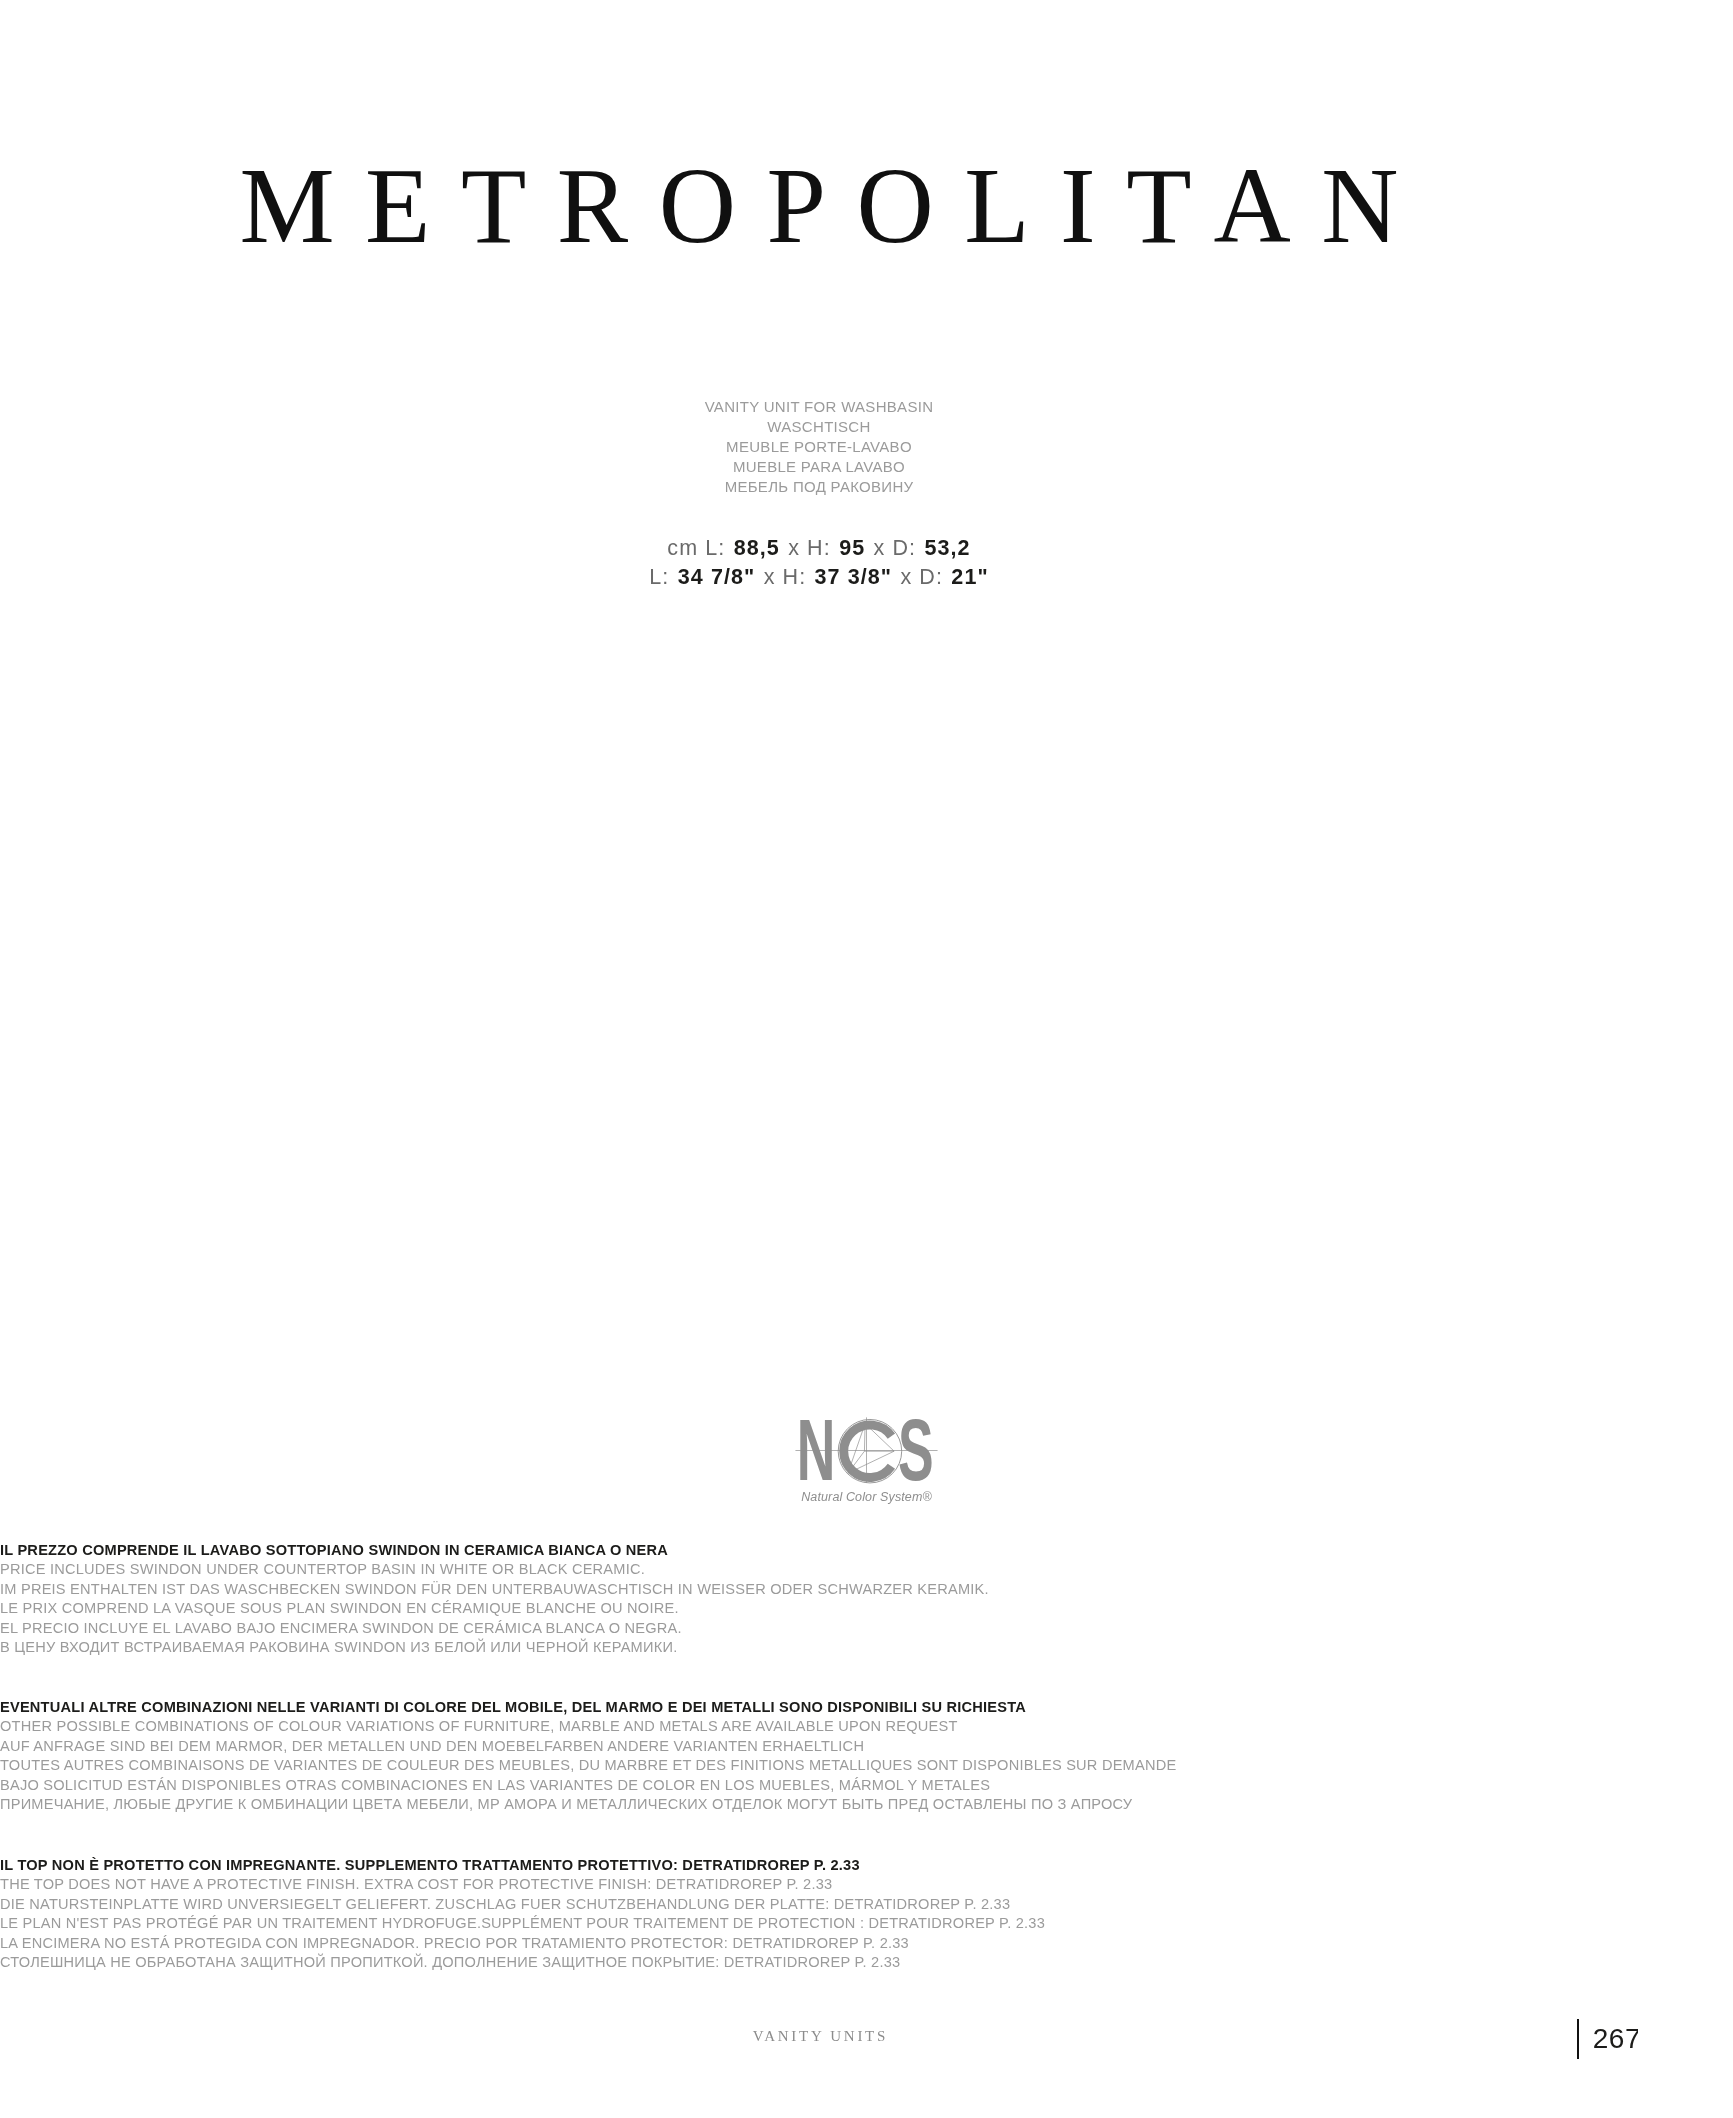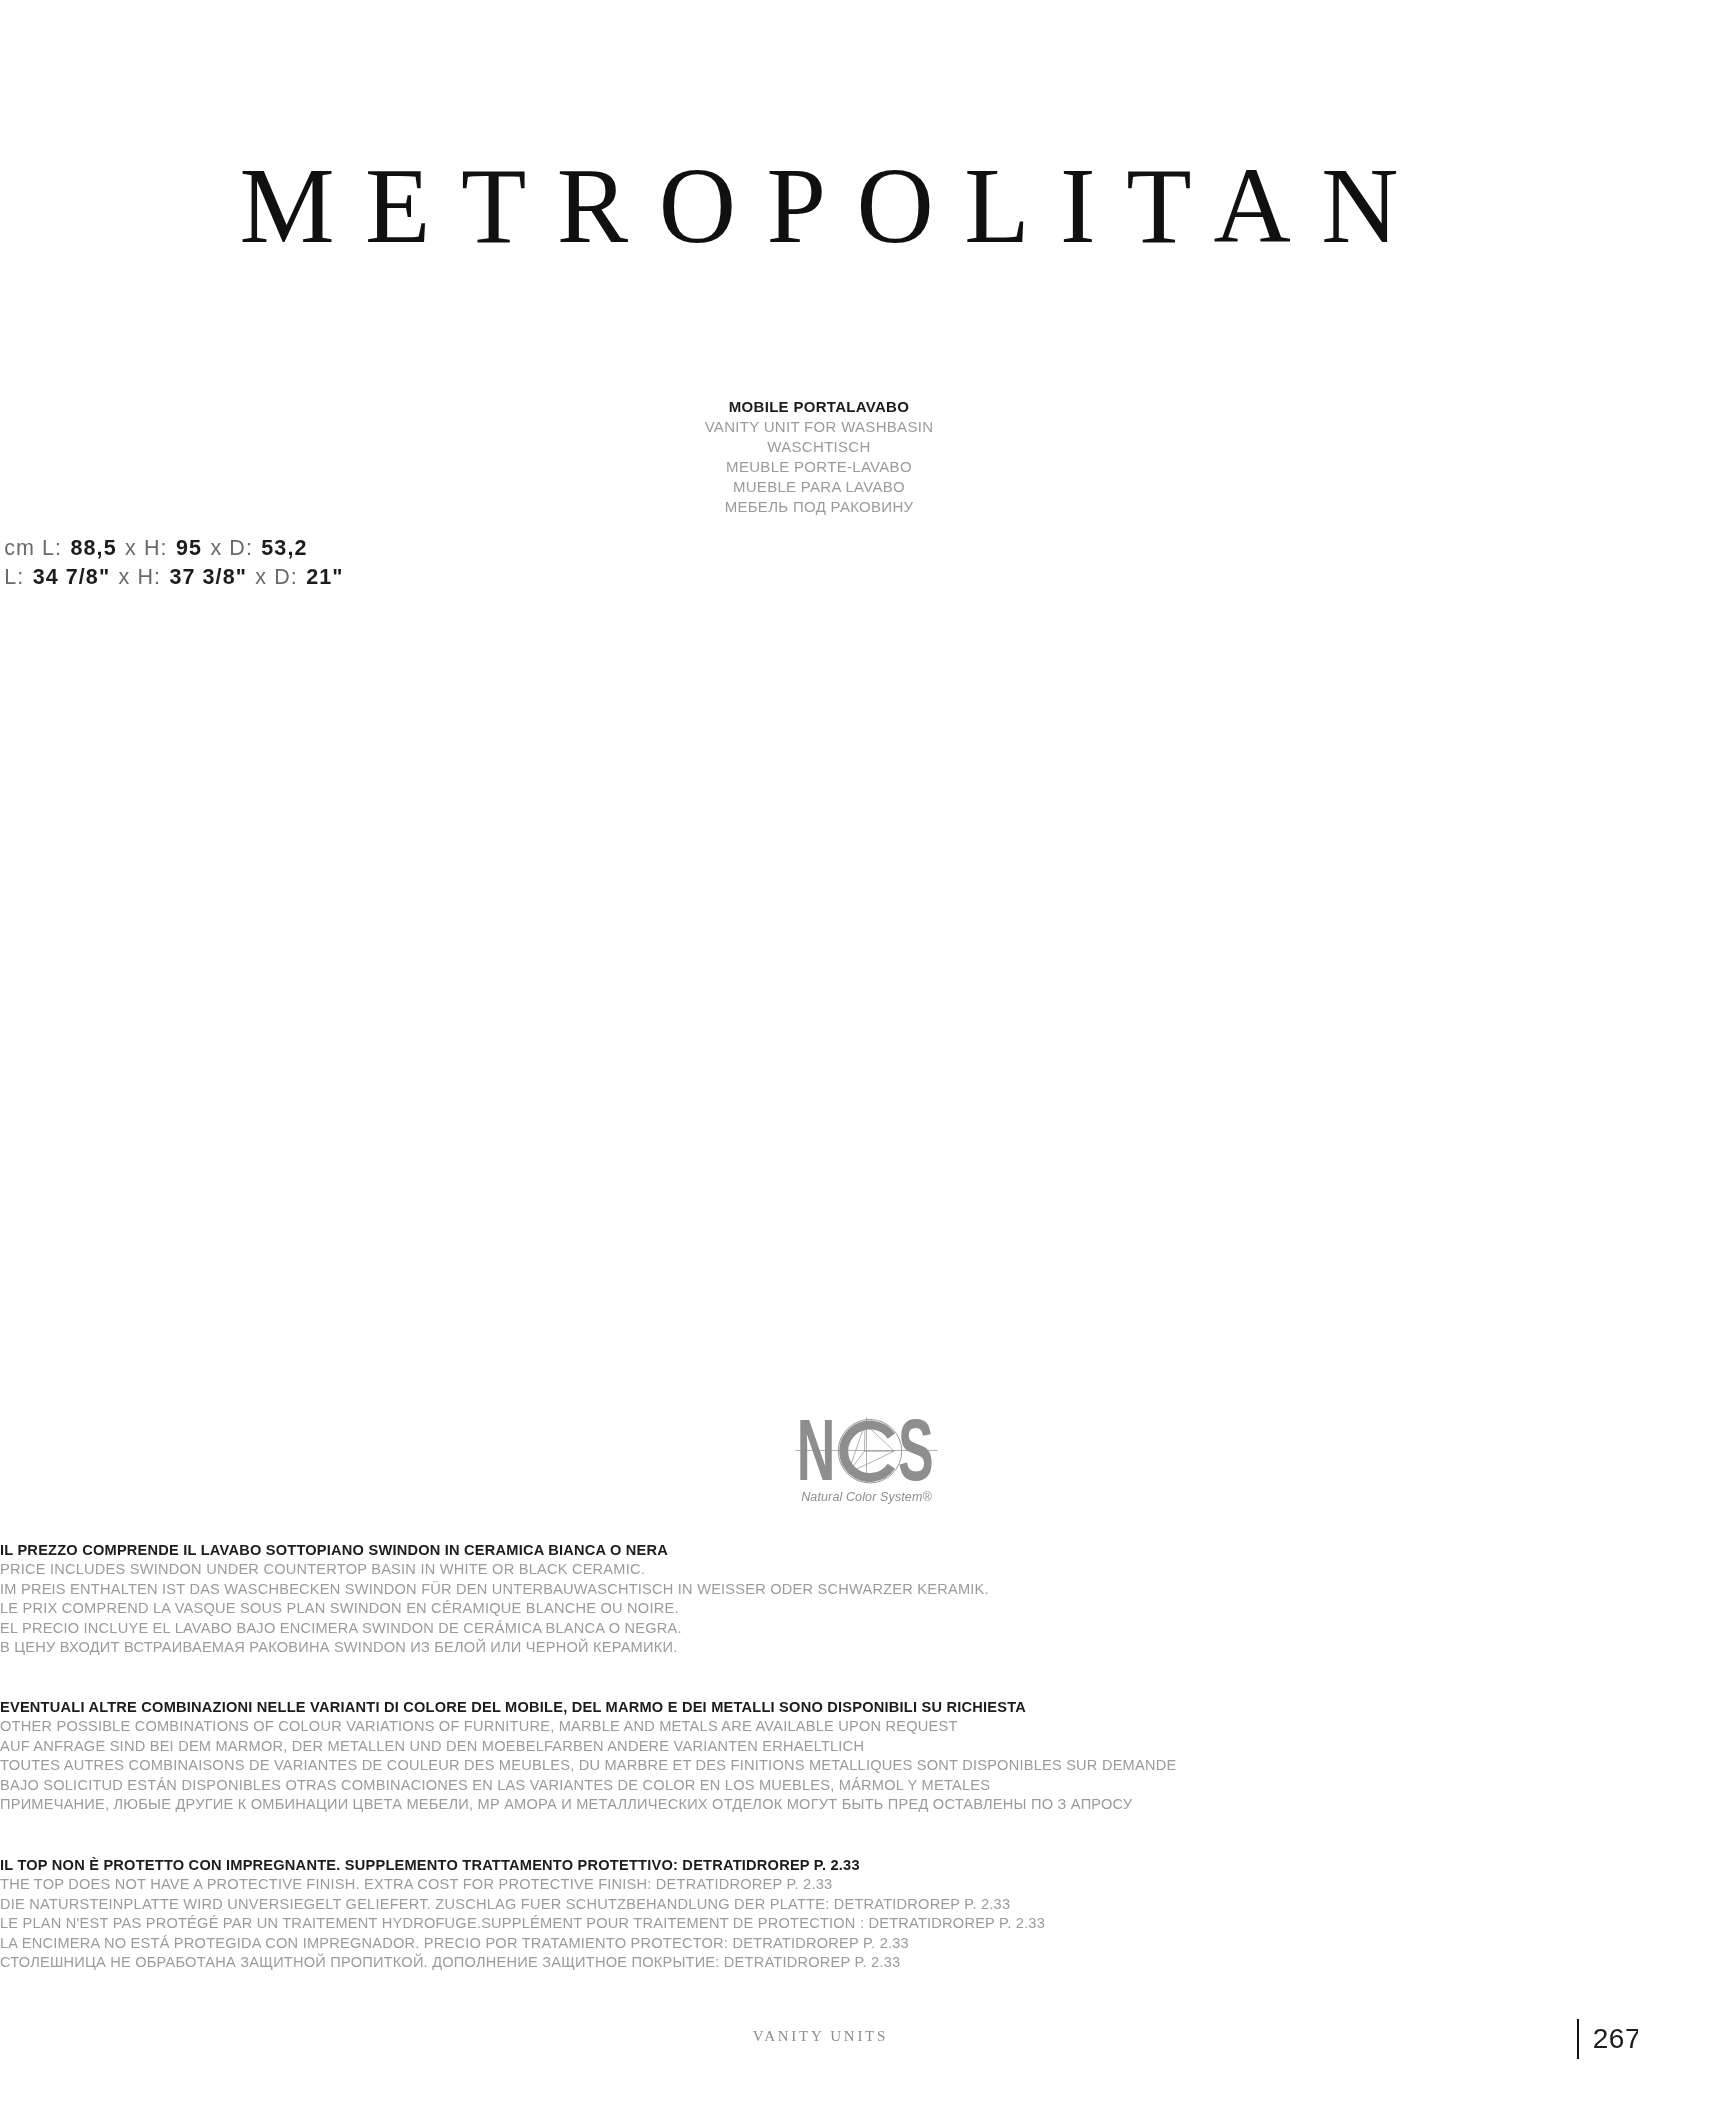--- a/index.html
+++ b/index.html
@@ -36,21 +36,21 @@
     font-size:15px;line-height:20px;
     letter-spacing:0.02em;
     color:var(--muted);
   }
   .product-names .heading{
     color:var(--ink);
     font-weight:700;
   }
   .dims{
     position:absolute;top:534px;left:0;width:100%;
-    text-align:left;
+    text-align:center;
     font-size:21.5px;line-height:29px;
     white-space:nowrap;
   }
   .dims span{margin:0 4.2px;}
   .dim-label{
     color:var(--label);
     font-weight:400;
     letter-spacing:0.05em;
   }
   .dim-value{
@@ -108,21 +108,20 @@
   }
 </style>
 </head>
 <body>
 
 <div class="page">
 
   <h1 class="page-title">METROPOLITAN</h1>
 
   <section class="product-names">
-    <div class="heading">MOBILE PORTALAVABO</div>
     <div>VANITY UNIT FOR WASHBASIN</div>
     <div>WASCHTISCH</div>
     <div>MEUBLE PORTE-LAVABO</div>
     <div>MUEBLE PARA LAVABO</div>
     <div>МЕБЕЛЬ ПОД РАКОВИНУ</div>
   </section>
 
   <section class="dims">
     <div>
       <span class="dim-label">cm L:</span><span class="dim-value">88,5</span><span class="dim-label">x H:</span><span class="dim-value">95</span><span class="dim-label">x D:</span><span class="dim-value">53,2</span>

